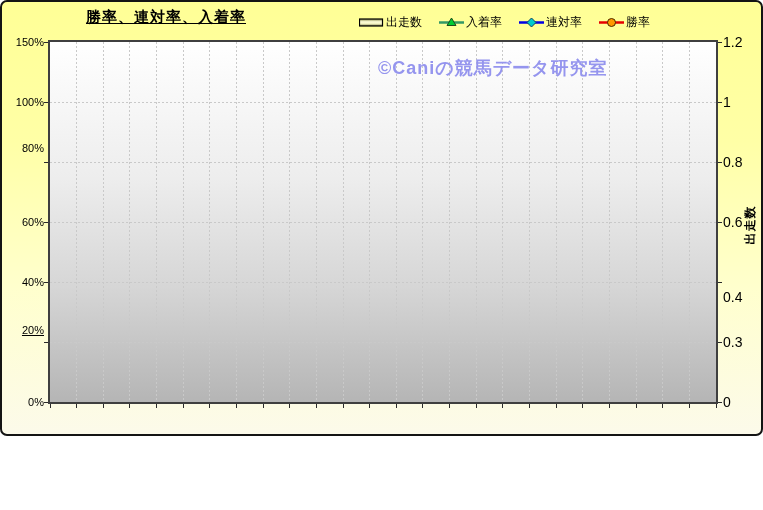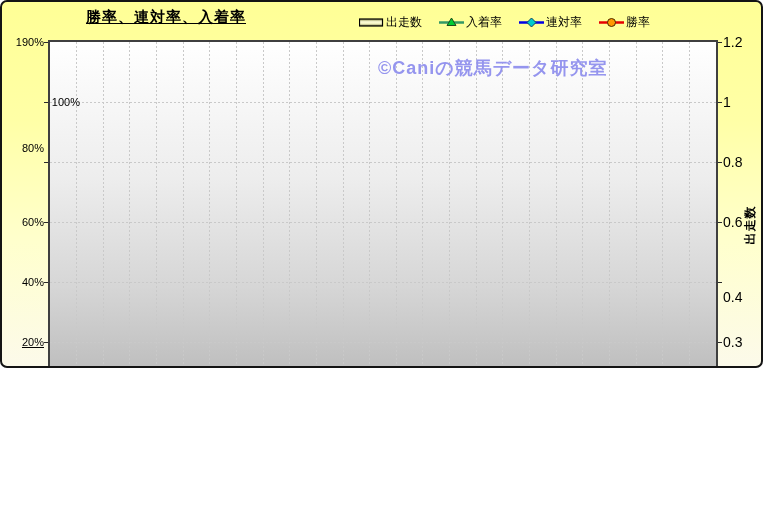--- a/index.html
+++ b/index.html
@@ -1,18 +1,18 @@
 <!DOCTYPE html>
 <html><head>
 <meta charset="utf-8">
 <style>
   html,body{margin:0;padding:0;background:#fff;}
   .canvas{
     position:relative;
-    width:763px;height:368px;
+    width:763px;height:436px;
     box-sizing:border-box;
     border:2px solid #141414;
     border-radius:7px;
     overflow:hidden;
     background:linear-gradient(180deg,#ffff96 0%,#ffffa6 32%,#ffffcd 66%,#fcfaea 100%);
     font-family:"Liberation Sans","DejaVu Sans",sans-serif;
     color:#000;
   }
   .chart-title{
     position:absolute;left:84px;top:6px;
@@ -179,26 +179,26 @@
       <div class="tick-r" style="top: 239.5px;"></div>
       <div class="tick-l" style="top: 299.5px;"></div>
       <div class="tick-r" style="top: 299.5px;"></div>
       <div class="tick-l" style="top: 359.5px;"></div>
       <div class="tick-r" style="top: 359.5px;"></div>
     </div>
 
   <div class="watermark">©Caniの競馬データ研究室</div>
 
   <div id="yLeftLabels">
-      <div class="ylab-l" style="top: 33px;">190%</div>
-      <div class="ylab-l" style="top: 93px; margin-left: 36px;">100%</div>
+      <div class="ylab-l" style="top: 33px;">150%</div>
+      <div class="ylab-l" style="top: 93px;">100%</div>
       <div class="ylab-l" style="top: 139px;">80%</div>
       <div class="ylab-l" style="top: 213px;">60%</div>
       <div class="ylab-l" style="top: 273px;">40%</div>
-      <div class="ylab-l" style="top: 333px; text-decoration: underline;">20%</div>
+      <div class="ylab-l" style="top: 321px; text-decoration: underline;">20%</div>
       <div class="ylab-l" style="top: 393px;">0%</div>
     </div>
   <div id="yRightLabels">
       <div class="ylab-r" style="top: 33px;">1.2</div>
       <div class="ylab-r" style="top: 93px;">1</div>
       <div class="ylab-r" style="top: 153px;">0.8</div>
       <div class="ylab-r" style="top: 213px;">0.6</div>
       <div class="ylab-r" style="top: 288px;">0.4</div>
       <div class="ylab-r" style="top: 333px;">0.3</div>
       <div class="ylab-r" style="top: 393px;">0</div>

